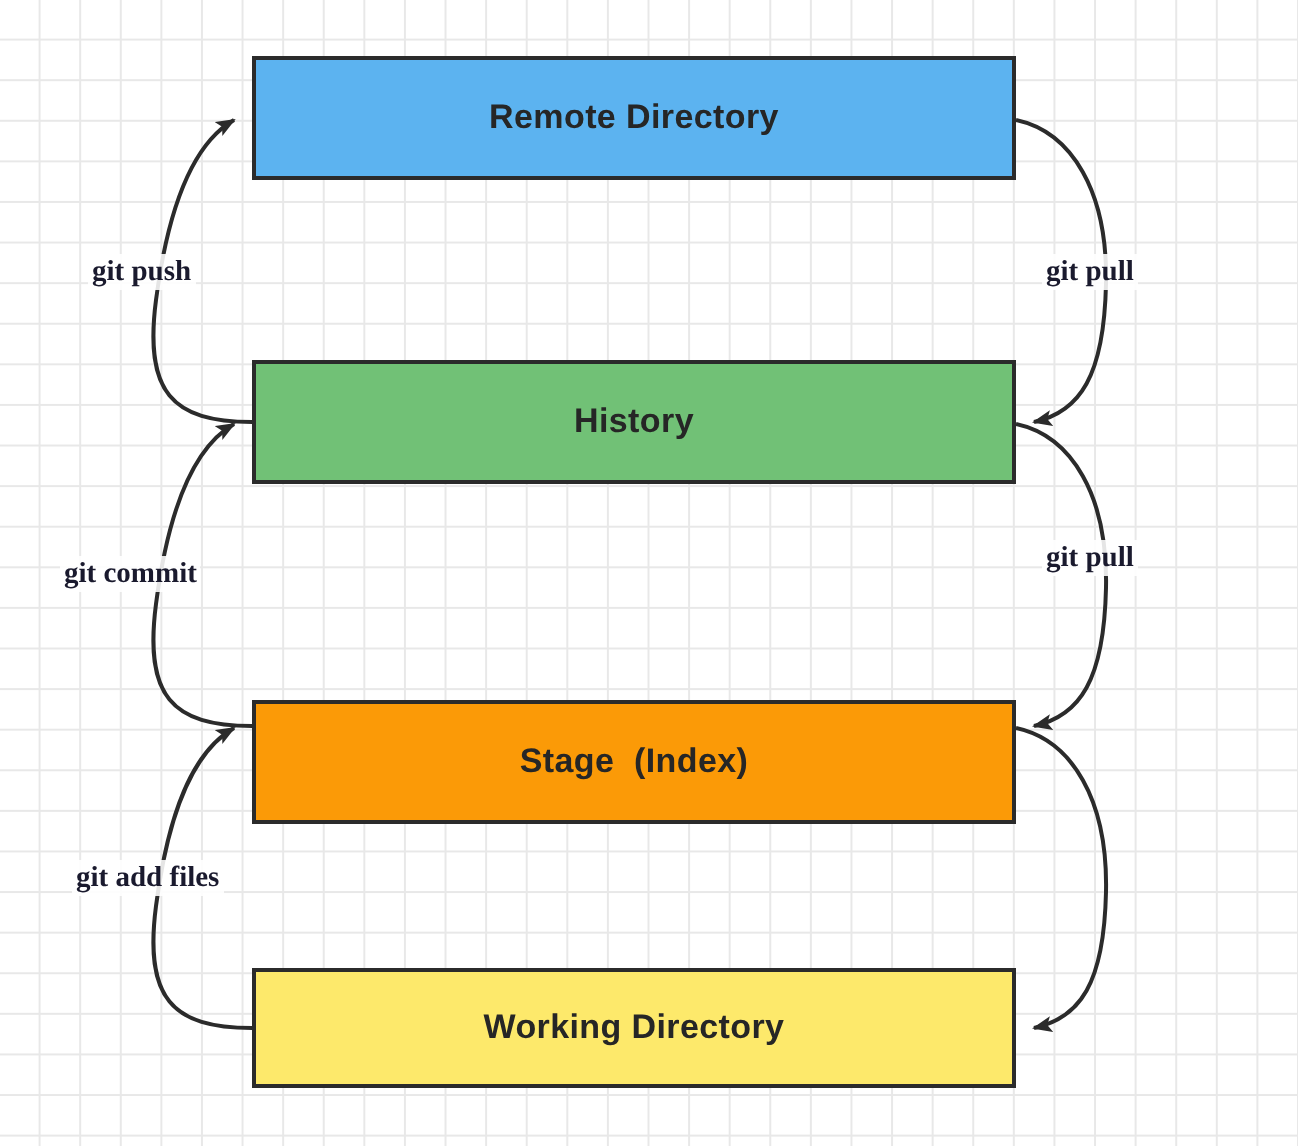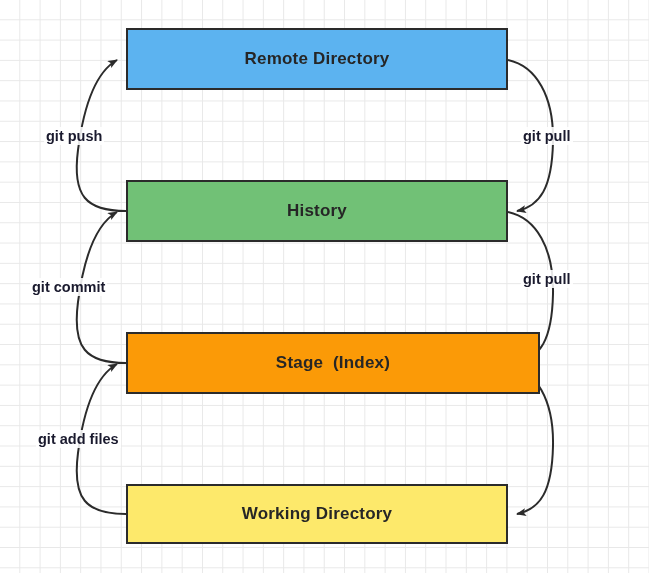--- a/index.html
+++ b/index.html
@@ -36,21 +36,21 @@
     align-items: center;
     justify-content: center;
     font-weight: bold;
     font-size: 17px;
     color: #262626;
     letter-spacing: 0.2px;
     white-space: pre;
   }
   .edge-label {
     position: absolute;
-    font-family: Liberation Sans, sans-serif;
+    font-family: Liberation Serif, serif;
     font-size: 14.5px;
     font-weight: bold;
     color: #1a1a2e;
     white-space: nowrap;
     background: rgba(255,255,255,0.88);
     padding: 0 2px;
     line-height: 18px;
   }
   .edge-label.left { text-align: right; }
   .edge-label.right { text-align: left; }
@@ -81,21 +81,21 @@
   </svg>
 
   <div class="node" style="left:126px; top:28px; width:382px; height:62px; background:#5CB3F0;text-align:center;">
     <span>Remote Directory</span>
   </div>
 
   <div class="node" style="left:126px; top:180px; width:382px; height:62px; background:#71C176;">
     <span>History</span>
   </div>
 
-  <div class="node" style="left:126px; top:332px; width:414px; height:62px; background:#FB9A07;">
+  <div class="node" style="left:126px; top:350px; width:382px; height:62px; background:#FB9A07;">
     <span>Stage  (Index)</span>
   </div>
 
   <div class="node" style="left:126px; top:484px; width:382px; height:60px; background:#FDE96B;">
     <span>Working Directory</span>
   </div>
 
   <div class="edge-label left" style="left:44px; top:127px;">git push</div>
 
   <div class="edge-label right" style="left:521px; top:127px;">git pull</div>

